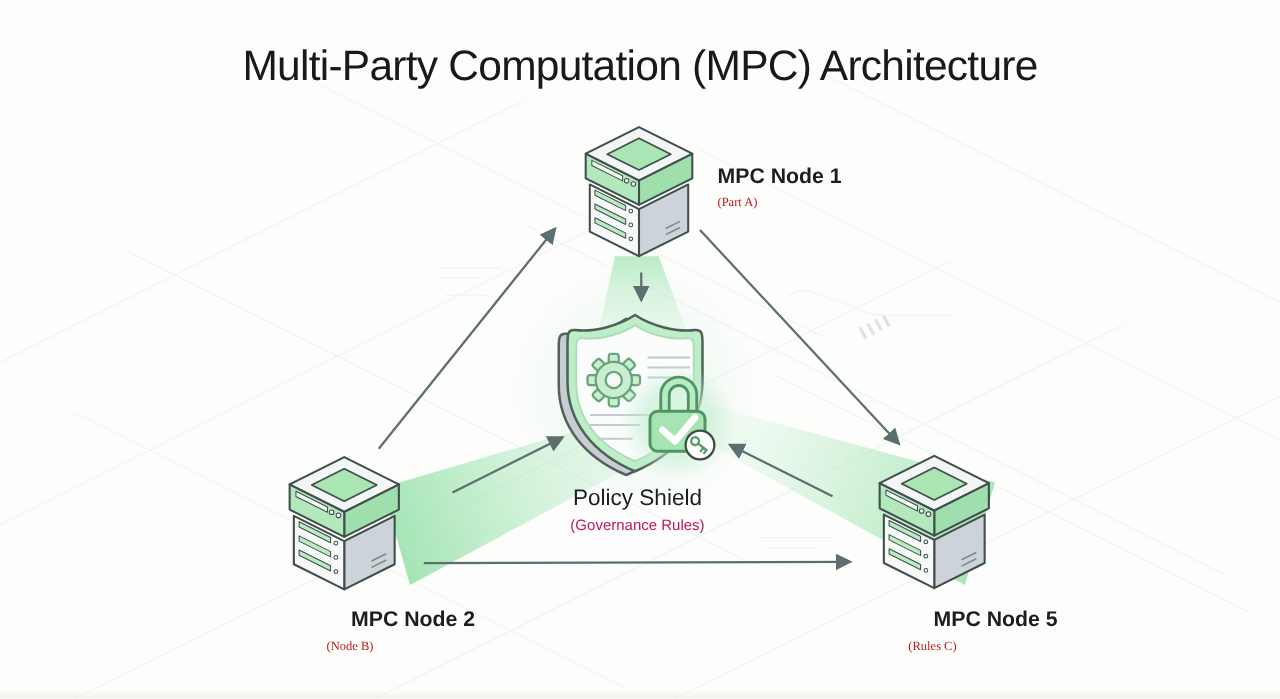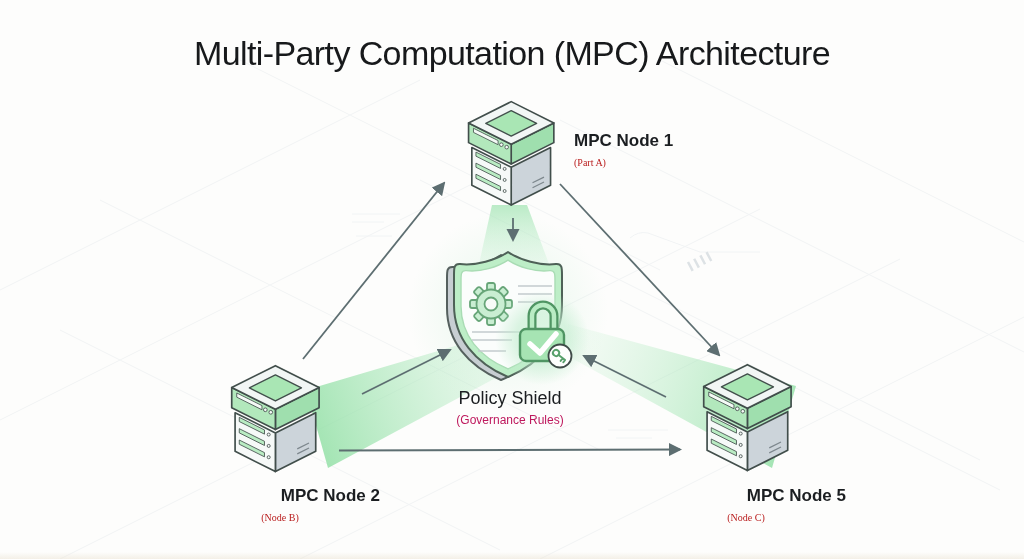--- a/index.html
+++ b/index.html
@@ -175,21 +175,21 @@
     <div class="node-sublabel">(Part A)</div>
   </div>
 
   <div class="node-label-block ta-c" style="left:180px;top:486px;width:200px;">
     <div class="node-label">MPC Node 2</div>
     <div class="node-sublabel">(Node B)</div>
   </div>
 
   <div class="node-label-block ta-c" style="left:646px;top:486px;width:200px;">
     <div class="node-label">MPC Node 5</div>
-    <div class="node-sublabel">(Node C)</div>
+    <div class="node-sublabel">(Rules C)</div>
   </div>
 
   <div class="node-label-block ta-c" style="left:410px;top:388px;width:200px;">
     <div class="center-label">Policy Shield</div>
     <div class="center-sublabel">(Governance Rules)</div>
   </div>
 
   <div class="bottom-noise"></div>
 </div>
 

